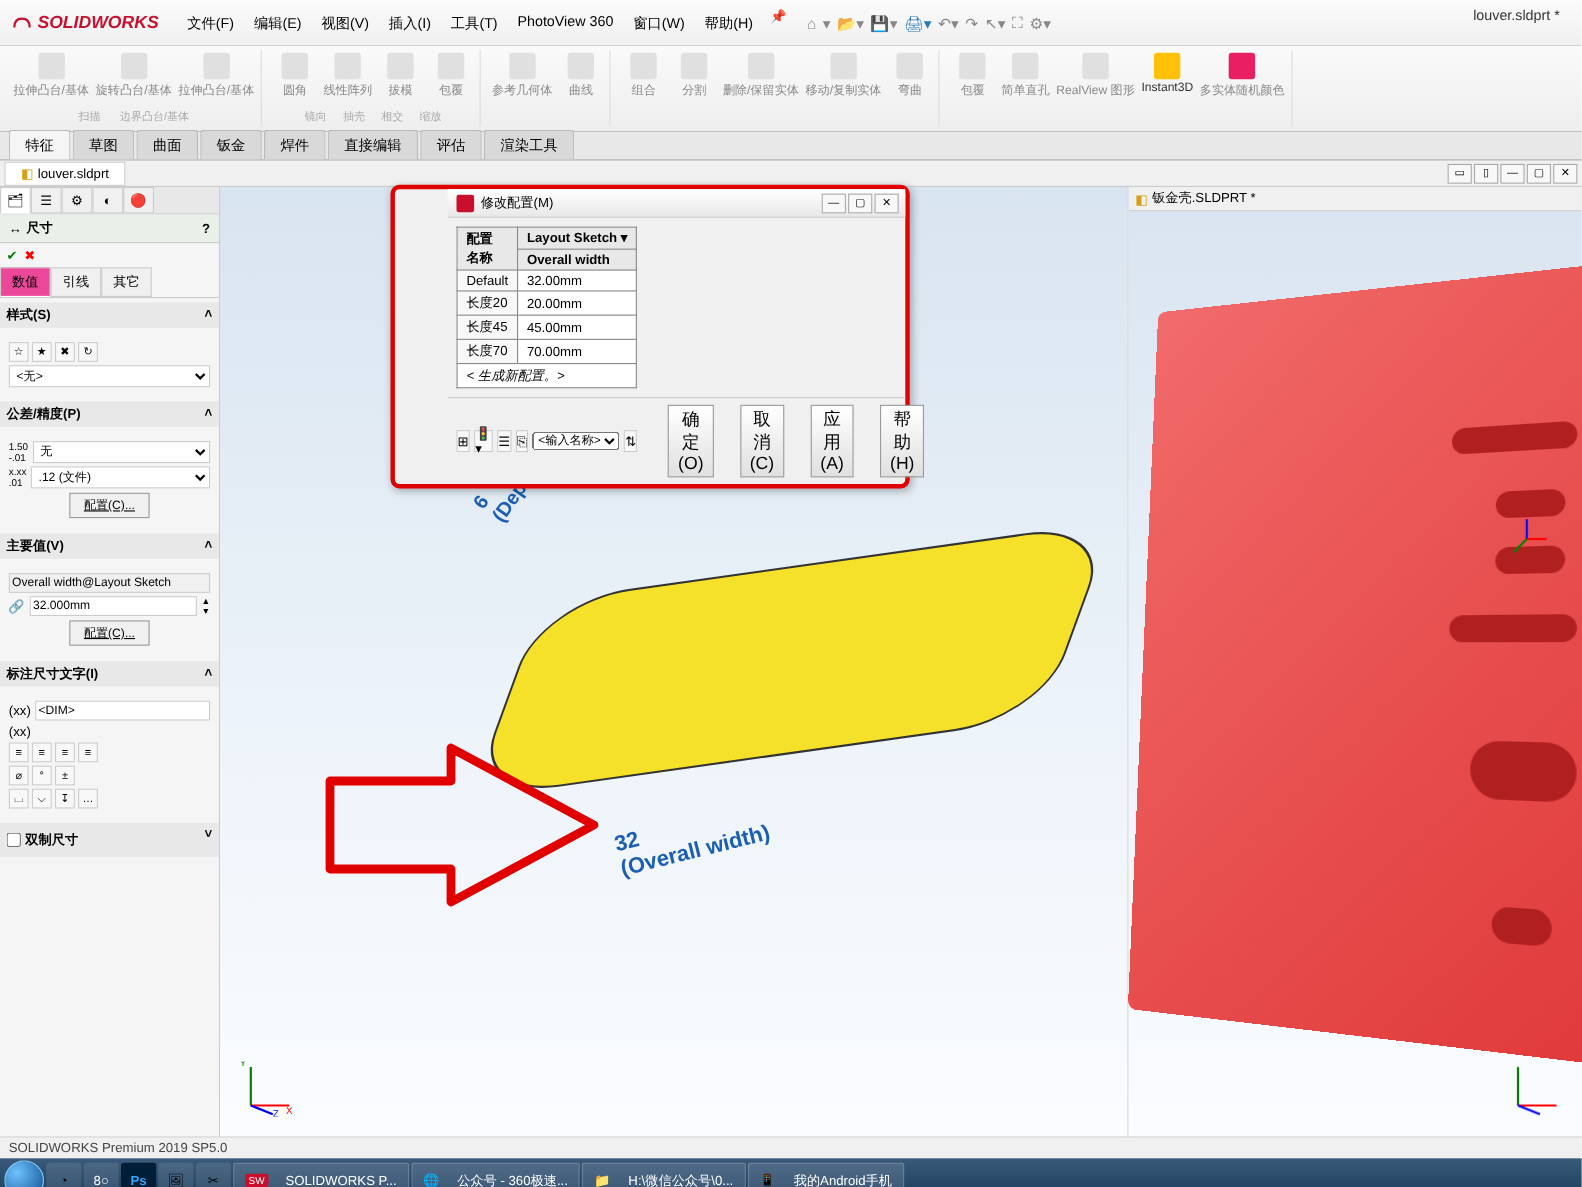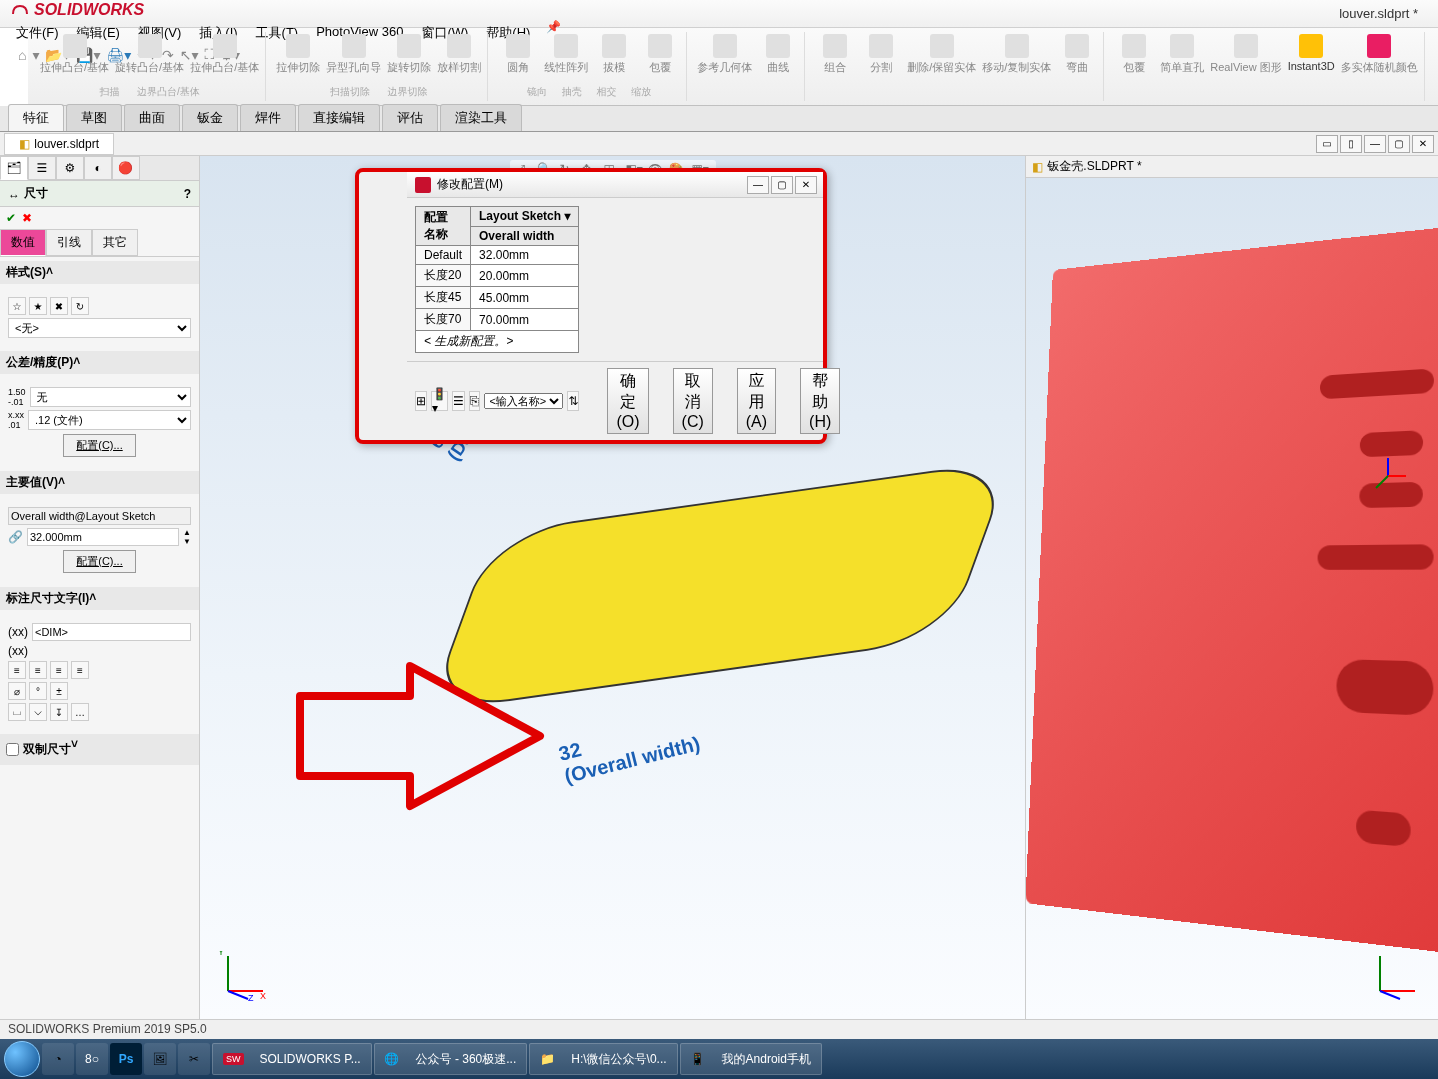--- a/index.html
+++ b/index.html
@@ -1,30 +1,30 @@
 <!DOCTYPE html>
 <html><head>
 <meta charset="utf-8">
 <style>
 * { margin: 0; padding: 0; box-sizing: border-box; font-family: "Microsoft YaHei", Arial, sans-serif; }
 body { width: 1438px; height: 1079px; background: #fff; overflow: hidden; font-size: 12px; position: relative; }
 
 
-.title-bar { height: 28px; background: linear-gradient(#fbfbfb,#f0f0f0); display: flex; align-items: flex-start; border-bottom: 1px solid #d0d0d0; flex-direction: column; }
+.title-bar { height: 42px; background: linear-gradient(#fbfbfb,#f0f0f0); display: flex; align-items: center; border-bottom: 1px solid #d0d0d0; }
 .logo { color: #c8102e; font-weight: bold; font-style: italic; font-size: 16px; padding: 0 10px; display: flex; align-items: center; }
 .logo svg { margin-right: 4px; }
 .menu-bar { display: flex; gap: 2px; margin-left: 8px; }
 .menu-item { padding: 4px 8px; cursor: pointer; font-size: 13px; }
 .pin-icon { color: #0078d7; margin-left: 6px; }
 .qat { display: flex; gap: 6px; margin-left: 18px; align-items: center; }
 .qat span { color: #888; font-size: 14px; }
 .doc-title { position: absolute; right: 20px; top: 6px; font-size: 13px; color: #333; }
 
 
-.ribbon { height: 78px; background: linear-gradient(#fafafa,#eeeeee); border-bottom: 1px solid #c0c0c0; display: flex; padding: 4px 6px; gap: 4px; margin-left: 28px; }
+.ribbon { height: 78px; background: linear-gradient(#fafafa,#eeeeee); border-bottom: 1px solid #c0c0c0; display: flex; padding: 4px 6px; gap: 4px; }
 .ribbon-group { display: flex; flex-direction: column; align-items: center; justify-content: space-between; padding: 2px 6px; border-right: 1px solid #ddd; }
 .ribbon-btn { display: flex; flex-direction: column; align-items: center; font-size: 11px; color: #888; cursor: pointer; min-width: 40px; }
 .ribbon-btn .ico { width: 24px; height: 24px; background: #e0e0e0; border-radius: 3px; margin-bottom: 2px; }
 .ribbon-btn.active { color: #333; }
 .ribbon-btn.active .ico { background: #ffc107; }
 .ribbon-row { display: flex; gap: 6px; }
 
 
 .tab-strip { height: 26px; background: #e8e8e8; display: flex; align-items: flex-end; border-bottom: 1px solid #999; padding-left: 8px; }
 .tab { padding: 4px 14px; font-size: 13px; background: #d9d9d9; border: 1px solid #bbb; border-bottom: none; margin-right: 2px; cursor: pointer; border-radius: 3px 3px 0 0; }
@@ -38,21 +38,21 @@
 .win-btn { width: 22px; height: 18px; border: 1px solid #aaa; background: #f8f8f8; font-size: 10px; text-align: center; line-height: 16px; cursor: pointer; }
 
 
 .main { display: flex; height: calc(1079px - 28px - 78px - 26px - 24px - 20px - 40px); }
 .left-panel { width: 200px; background: #f5f5f5; border-right: 1px solid #ccc; display: flex; flex-direction: column; font-size: 12px; }
 .left-tabs { display: flex; background: #e8e8e8; border-bottom: 1px solid #ccc; }
 .left-tab-ico { width: 28px; height: 24px; border: 1px solid #ccc; background: #f0f0f0; display: flex; align-items: center; justify-content: center; cursor: pointer; }
 .left-tab-ico.sel { background: #fff; border-bottom-color: #fff; }
 .panel-header { background: #e8f0e8; padding: 4px 8px; font-weight: bold; border-bottom: 1px solid #ccc; display: flex; align-items: center; gap: 4px; }
 .panel-section { padding: 6px 8px; }
-.panel-section-title { background: #e8e8e8; padding: 3px 6px; margin: 4px 0; font-weight: bold; display: flex; cursor: pointer; }
+.panel-section-title { background: #e8e8e8; padding: 3px 6px; margin: 4px 0; font-weight: bold; display: flex; justify-content: space-between; cursor: pointer; }
 .sub-tabs { display: flex; border-bottom: 1px solid #ccc; }
 .sub-tab { padding: 4px 10px; border: 1px solid #ccc; background: #f0f0f0; cursor: pointer; }
 .sub-tab.active { background: #ec4899; border-bottom-color: #fff; }
 .field-row { display: flex; align-items: center; gap: 4px; margin: 3px 0; }
 .field-row select, .field-row input { flex: 1; font-size: 11px; padding: 2px; border: 1px solid #ccc; background: #fff; }
 .btn-small { padding: 3px 12px; border: 1px solid #999; background: #f0f0f0; cursor: pointer; font-size: 11px; margin: 4px auto; display: block; text-decoration: underline; }
 .icon-row { display: flex; gap: 3px; flex-wrap: wrap; margin: 3px 0; }
 .icon-row span { width: 18px; height: 18px; border: 1px solid #ccc; background: #f8f8f8; display: inline-flex; align-items: center; justify-content: center; font-size: 10px; cursor: pointer; }
 .checkbox-row { display: flex; align-items: center; gap: 4px; margin: 4px 0; }
 
@@ -156,44 +156,20 @@
           <span>旋转凸台/基体</span>
         </div>
       <div class="ribbon-btn">
           <div class="ico"></div>
           <span>拉伸凸台/基体</span>
         </div>
     </div>
     <div class="ribbon-row" style="font-size:10px;color:#aaa">
       <span>扫描</span>&nbsp;&nbsp;
       <span>边界凸台/基体</span>
-    </div>
-  </div>
-  <div class="ribbon-group">
-    <div class="ribbon-row">
-      <div class="ribbon-btn">
-          <div class="ico"></div>
-          <span>拉伸切除</span>
-        </div>
-      <div class="ribbon-btn">
-          <div class="ico"></div>
-          <span>异型孔向导</span>
-        </div>
-      <div class="ribbon-btn">
-          <div class="ico"></div>
-          <span>旋转切除</span>
-        </div>
-      <div class="ribbon-btn">
-          <div class="ico"></div>
-          <span>放样切割</span>
-        </div>
-    </div>
-    <div class="ribbon-row" style="font-size:10px;color:#aaa">
-      <span>扫描切除</span>&nbsp;&nbsp;
-      <span>边界切除</span>
     </div>
   </div>
   <div class="ribbon-group">
     <div class="ribbon-row">
       <div class="ribbon-btn">
           <div class="ico"></div>
           <span>圆角</span>
         </div>
       <div class="ribbon-btn">
           <div class="ico"></div>

